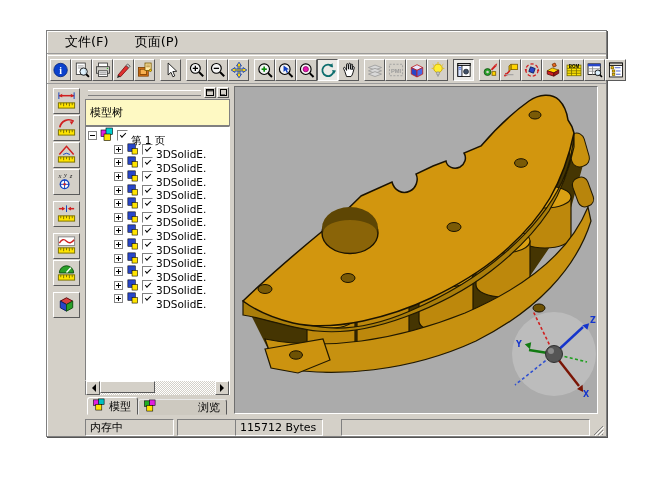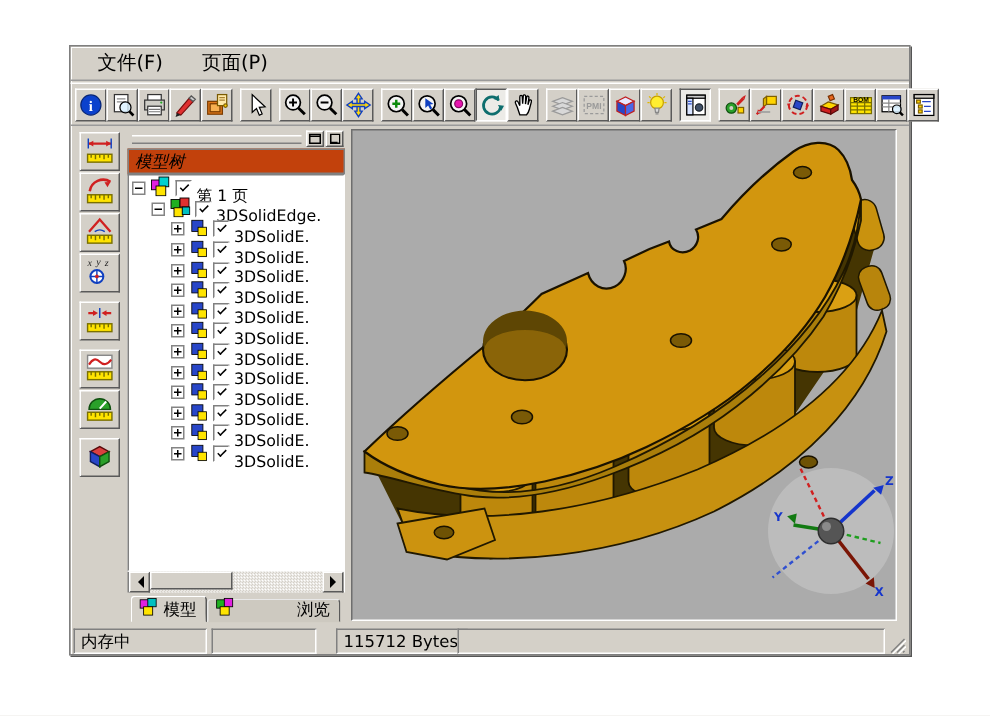--- a/index.html
+++ b/index.html
@@ -24,22 +24,22 @@
   .lefttools{position:absolute;left:3px;top:3px;width:32px;display:flex;flex-direction:column;align-items:center;}
   .lbtn{width:27px;height:26px;display:flex;align-items:center;justify-content:center;
     border:1px solid;border-color:#ffffff #5a5a5a #5a5a5a #ffffff;background:#d4d0c8;margin-bottom:1px;padding:0;}
   .lgap{height:5px;}
   
   .treepanel{position:absolute;left:38px;top:1px;width:145px;height:329px;display:flex;flex-direction:column;}
   .minibar{height:13px;display:flex;align-items:center;padding:0 1px;}
   .grip{flex:1;height:6px;border-top:1px solid #fff;border-bottom:1px solid #808080;margin:0 2px;}
   .mbtn{width:12px;height:11px;border:1px solid;border-color:#fff #5a5a5a #5a5a5a #fff;background:#d4d0c8;
     display:flex;align-items:center;justify-content:center;margin-left:1px;padding:0;}
-  .treehead{height:17px;border:1px solid #808080;border-bottom-color:#808080;background:#c2410c;
-    font-size:11px;display:flex;align-items:center;padding-left:4px;color:#000;font-style:italic;}
+  .treehead{height:27px;border:1px solid #808080;border-bottom-color:#808080;background:#fef9c3;
+    font-size:11px;display:flex;align-items:center;padding-left:4px;color:#000;}
   .treewrap{flex:1;background:#ffffff;border:1px solid;border-color:#808080 #fff #fff #808080;
     overflow:hidden;padding:2px 0 0 2px;position:relative;}
   .trow{display:flex;align-items:center;height:13.6px;white-space:nowrap;}
   .exp{width:9px;height:9px;border:1px solid #848484;background:#fff;position:relative;flex:none;margin-right:3px;}
   .exp::before{content:"";position:absolute;left:1px;top:3px;width:5px;height:1px;background:#000;}
   .exp.plus::after{content:"";position:absolute;left:3px;top:1px;width:1px;height:5px;background:#000;}
   .nodeicon{flex:none;margin-right:3px;}
   .cb{width:11px;height:11px;border:1px solid;border-color:#808080 #fff #fff #808080;background:#fff;
     position:relative;flex:none;margin-right:3px;}
   .cb .tick{position:absolute;left:1.5px;top:2px;width:6px;height:3px;border-left:1.6px solid #000;
@@ -49,33 +49,33 @@
   .hscroll{height:14px;display:flex;background:#d4d0c8;border-left:1px solid #808080;border-right:1px solid #fff;}
   .sbtn{width:14px;height:14px;border:1px solid;border-color:#fff #5a5a5a #5a5a5a #fff;background:#d4d0c8;
     display:flex;align-items:center;justify-content:center;padding:0;}
   .arrow-l{width:0;height:0;border:4px solid transparent;border-right-color:#000;margin-left:-3px;}
   .arrow-r{width:0;height:0;border:4px solid transparent;border-left-color:#000;margin-right:-3px;}
   .strack{flex:1;background:repeating-conic-gradient(#fff 0 25%,#d4d0c8 0 50%) 0 0/2px 2px;position:relative;}
   .sthumb{position:absolute;left:0;top:0;width:55px;height:12px;border:1px solid;
     border-color:#fff #5a5a5a #5a5a5a #fff;background:#d4d0c8;}
   
   .tabs{height:20px;display:flex;align-items:flex-end;padding-left:2px;}
-  .tab{height:18px;display:flex;align-items:flex-end;gap:3px;padding:0 6px 0 4px;font-size:11px;
+  .tab{height:18px;display:flex;align-items:center;gap:3px;padding:0 6px 0 4px;font-size:11px;
     border:1px solid;border-color:#fff #5a5a5a #d4d0c8 #fff;border-radius:3px 3px 0 0;background:#d4d0c8;}
   .tab.inactive{height:16px;background:#cdc9c0;border-color:#e8e8e8 #5a5a5a #cdc9c0 #e8e8e8;gap:41px;}
   
   .splitter{position:absolute;left:183px;top:0;width:4px;height:330px;background:#d4d0c8;}
   .viewport{position:absolute;left:187px;top:1px;width:364px;height:328px;background:#ababab;
     border:1px solid;border-color:#6e6e6e #ffffff #ffffff #6e6e6e;}
   .viewport svg{display:block;}
   
   .statusbar{position:absolute;left:0;top:386px;width:100%;height:21px;padding-top:2px;}
   .spanel{position:absolute;top:2px;height:17px;border:1px solid;border-color:#808080 #fff #fff #808080;
-    background:#d4d0c8;font-size:11px;display:flex;align-items:center;padding-left:4px;color:#000;}
-  .sp1{left:2px;width:89px;} .sp2{left:94px;width:70px;} .sp3{left:177px;width:88px;} .sp4{left:258px;right:16px;}
+    background:#d4d0c8;font-size:11px;display:flex;align-items:center;padding-left:4px;color:#000;margin-left:36px;}
+  .sp1{left:2px;width:89px;} .sp2{left:94px;width:70px;} .sp3{left:152px;width:88px;} .sp4{left:258px;right:16px;}
   .sgrip{position:absolute;right:2px;bottom:2px;}
 </style>
 </head>
 <body>
 
 <div class="window">
 
   <div class="menubar">
     <span class="menuitem">文件(F)</span>
     <span class="menuitem">页面(P)</span>
@@ -507,35 +507,20 @@
                 <g stroke="#000" stroke-width=".6">
                   <rect x="1" y="3" width="6.5" height="6.5" fill="#e020e0"></rect>
                   <rect x="6" y="1" width="6.5" height="6.5" fill="#00d0d0"></rect>
                   <rect x="4" y="7" width="6.5" height="6.5" fill="#ffe400"></rect>
                 </g>
               </svg></span>
             <span class="cb">
               <span class="tick"></span>
             </span>
             <span class="tlabel">第 1 页</span>
-          </div>
-          <div class="trow" style="padding-left: 13px;">
-            <span class="exp"></span>
-            <span class="nodeicon"><svg width="14" height="14" viewBox="0 0 14 14">
-                <g stroke="#000" stroke-width=".6">
-                  <rect x="1" y="2" width="6" height="6" fill="#20b020"></rect>
-                  <rect x="7" y="1" width="6" height="6" fill="#e03030"></rect>
-                  <rect x="3" y="7.5" width="6" height="6" fill="#ffe400"></rect>
-                  <rect x="8.5" y="7" width="5" height="5" fill="#00c0c0"></rect>
-                </g>
-              </svg></span>
-            <span class="cb">
-              <span class="tick"></span>
-            </span>
-            <span class="tlabel">3DSolidEdge.</span>
           </div>
           <div class="trow" style="padding-left: 26px;">
             <span class="exp plus"></span>
             <span class="nodeicon"><svg width="13" height="13" viewBox="0 0 14 14">
                 <g stroke="#000" stroke-width=".6">
                   <rect x="2" y="2" width="8" height="8" fill="#2846c8"></rect>
                   <rect x="6.5" y="7" width="6" height="6" fill="#ffe400"></rect>
                 </g>
               </svg></span>
             <span class="cb">

